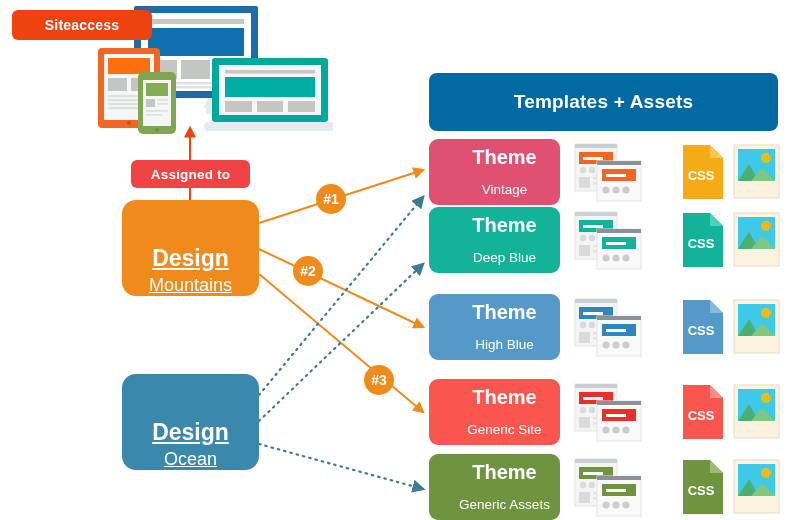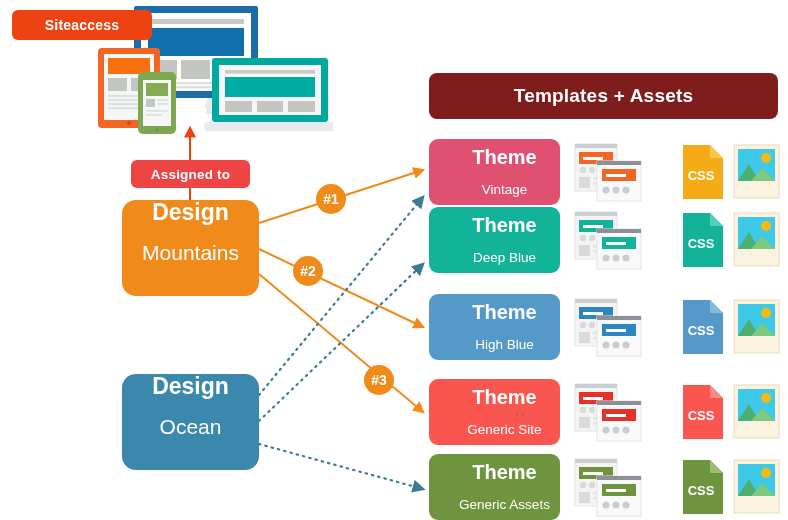--- a/index.html
+++ b/index.html
@@ -31,32 +31,32 @@
     left:131px;top:160px;width:119px;height:28px;
     background:#ef4444;font-size:13.5px;border-radius:6px;
     z-index:5;
   }
 
   
   .design-box{
     position:absolute;
     border-radius:14px;
     display:flex;flex-direction:column;
-    align-items:center;justify-content:flex-start;
-    color:#fff;box-sizing:border-box;
+    align-items:center;justify-content:flex-end;
+    color:#fff;box-sizing:border-box;text-decoration:underline;
   }
   .design-box .d-title{font-size:23px;font-weight:bold;line-height:1.1;}
-  .design-box .d-sub{font-size:21px;font-weight:normal;margin-top:16px;}
+  .design-box .d-sub{font-size:18px;font-weight:normal;margin-top:4px;}
   .design-mountains{left:122px;top:200px;width:137px;height:96px;background:#f08a1b;}
   .design-ocean{left:122px;top:374px;width:137px;height:96px;background:#3a88ab;}
 
   
   .hdr-templates{
-    left:429px;top:73px;width:349px;height:46px;
-    background:#7f1d1d;font-size:19px;border-radius:8px;
+    left:429px;top:73px;width:349px;height:58px;
+    background:#0369a1;font-size:19px;border-radius:8px;
   }
 
   
   .theme-row{position:absolute;left:429px;width:349px;height:66px;}
   .theme-box{
     position:absolute;left:0;top:0;width:131px;height:66px;
     border-radius:9px;display:flex;flex-direction:column;
     align-items:center;justify-content:center;color:#fff;box-sizing:border-box;padding-left:20px;
   }
   .theme-box .t-title{font-size:20px;font-weight:bold;line-height:1.05;}

